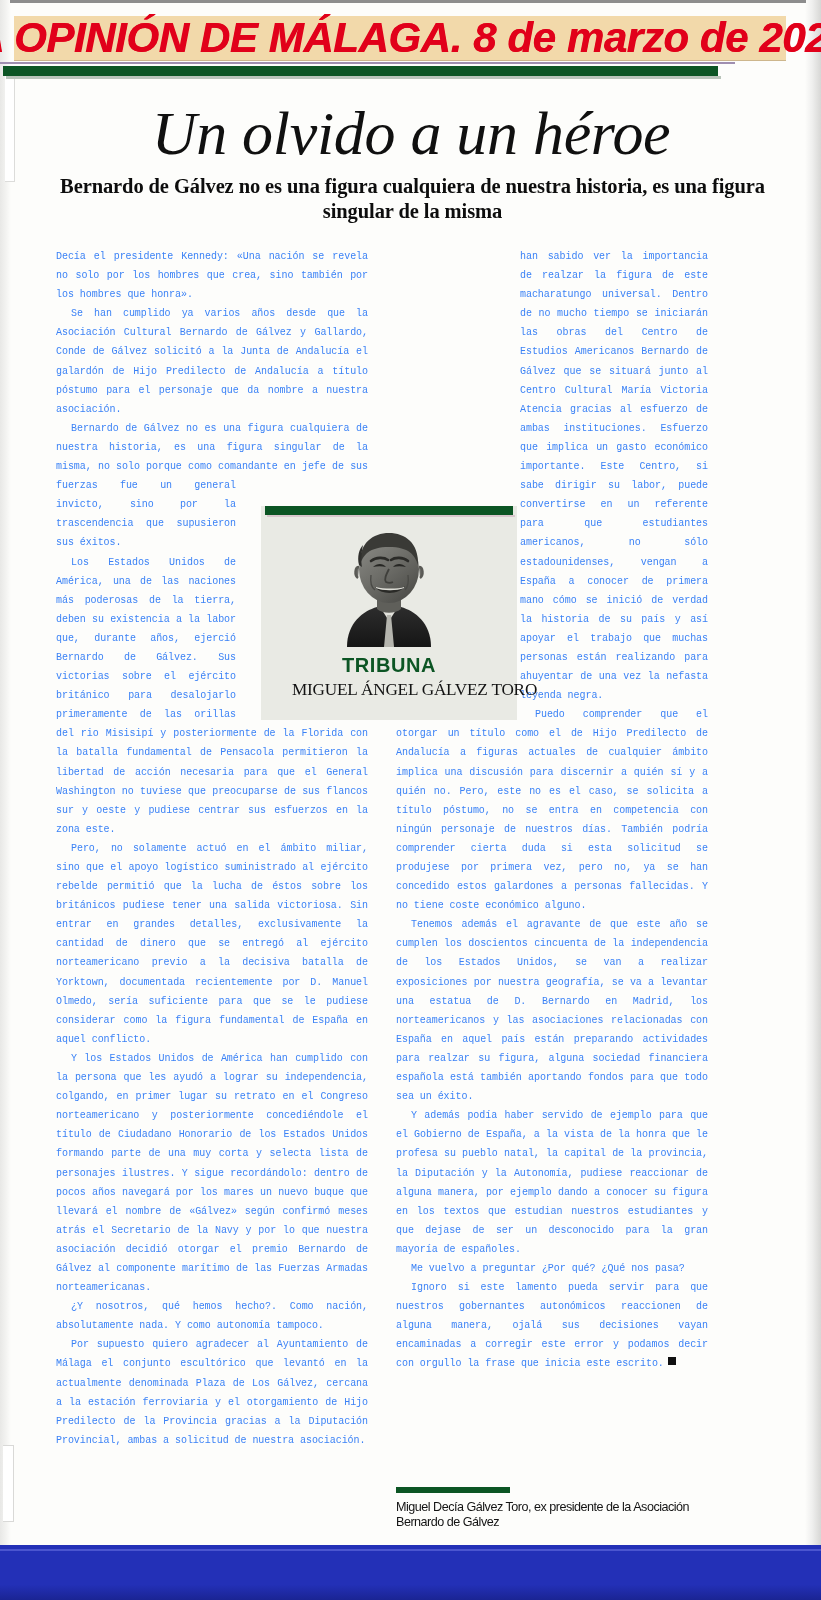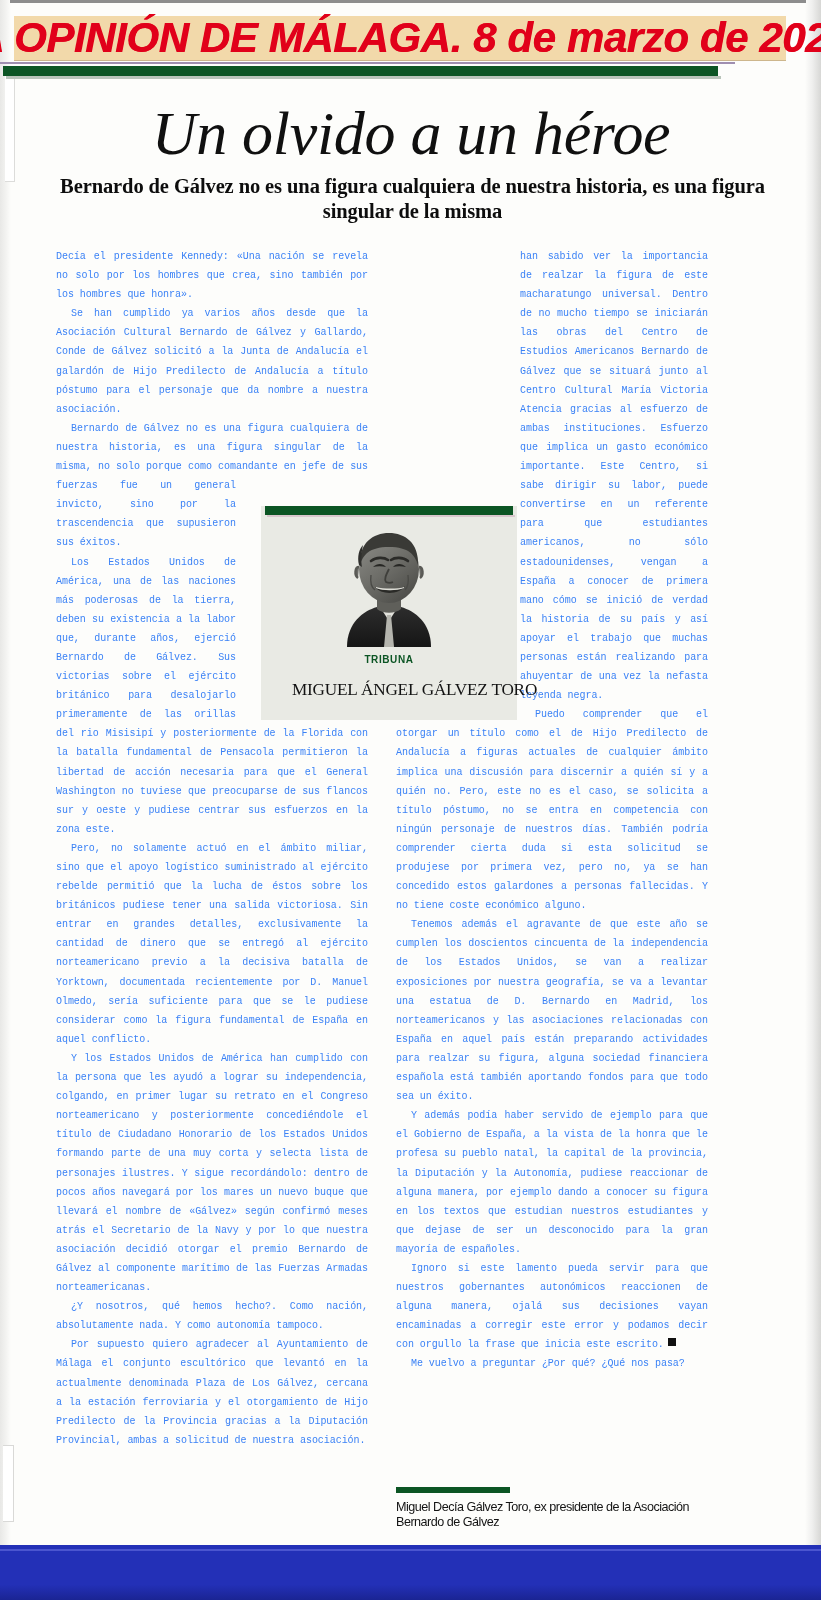--- a/index.html
+++ b/index.html
@@ -200,21 +200,21 @@
     width: 132px;
     height: 122px;
   }
   .tribuna {
     position: absolute;
     left: 0; top: 148px;
     width: 256px;
     text-align: center;
     font-family: "Liberation Sans", sans-serif;
     font-weight: bold;
-    font-size: 10px;
+    font-size: 20px;
     letter-spacing: 0.6px;
     color: #0c5524;
   }
   .author-name {
     position: absolute;
     left: 0; top: 174px;
     width: 307px;
     text-align: center;
     font-family: "Liberation Serif", serif;
     font-size: 17.2px;
@@ -351,22 +351,22 @@
       <p>¿Y nosotros, qué hemos hecho?. Como nación, absolutamente nada. Y como autonomía tampoco.</p>
       <p>Por supuesto quiero agradecer al Ayuntamiento de Málaga el conjunto escultórico que levantó en la actualmente denominada Plaza de Los Gálvez, cercana a la estación ferroviaria y el otorgamiento de Hijo Predilecto de la Provincia gracias a la Diputación Provincial, ambas a solicitud de nuestra asociación.</p>
     </div>
 
     <div class="col" id="col-right">
       <div class="photo-float-right" style="height:232px; margin-top:241px;"></div>
       <p class="noindent">han sabido ver la importancia de realzar la figura de este macharatungo universal. Dentro de no mucho tiempo se iniciarán las obras del Centro de Estudios Americanos Bernardo de Gálvez que se situará junto al Centro Cultural María Victoria Atencia gracias al esfuerzo de ambas instituciones. Esfuerzo que implica un gasto económico importante. Este Centro, si sabe dirigir su labor, puede convertirse en un referente para que estudiantes americanos, no sólo estadounidenses, vengan a España a conocer de primera mano cómo se inició de verdad la historia de su país y así apoyar el trabajo que muchas personas están realizando para ahuyentar de una vez la nefasta leyenda negra.</p>
       <p>Puedo comprender que el otorgar un título como el de Hijo Predilecto de Andalucía a figuras actuales de cualquier ámbito implica una discusión para discernir a quién sí y a quién no. Pero, este no es el caso, se solicita a título póstumo, no se entra en competencia con ningún personaje de nuestros días. También podría comprender cierta duda si esta solicitud se produjese por primera vez, pero no, ya se han concedido estos galardones a personas fallecidas. Y no tiene coste económico alguno.</p>
       <p>Tenemos además el agravante de que este año se cumplen los doscientos cincuenta de la independencia de los Estados Unidos, se van a realizar exposiciones por nuestra geografía, se va a levantar una estatua de D. Bernardo en Madrid, los norteamericanos y las asociaciones relacionadas con España en aquel país están preparando actividades para realzar su figura, alguna sociedad financiera española está también aportando fondos para que todo sea un éxito.</p>
       <p>Y además podía haber servido de ejemplo para que el Gobierno de España, a la vista de la honra que le profesa su pueblo natal, la capital de la provincia, la Diputación y la Autonomía, pudiese reaccionar de alguna manera, por ejemplo dando a conocer su figura en los textos que estudian nuestros estudiantes y que dejase de ser un desconocido para la gran mayoría de españoles.</p>
+      <p>Me vuelvo a preguntar ¿Por qué? ¿Qué nos pasa?</p>
       <p id="last-para"><span>Ignoro si este lamento pueda servir para que nuestros gobernantes autonómicos reaccionen de alguna manera, ojalá sus decisiones vayan encaminadas a corregir este error y podamos decir con orgullo la frase que inicia este escrito.</span><span class="endmark"></span></p>
-      <p>Me vuelvo a preguntar ¿Por qué? ¿Qué nos pasa?</p>
     </div>
 
     <div class="byline-rule"></div>
     <div class="byline">Miguel Decía Gálvez Toro, ex presidente de la Asociación Bernardo de Gálvez</div>
 
   </div>
 
   <div class="bottom-band"></div>
   <div class="bottom-band-hl"></div>
 </div>

